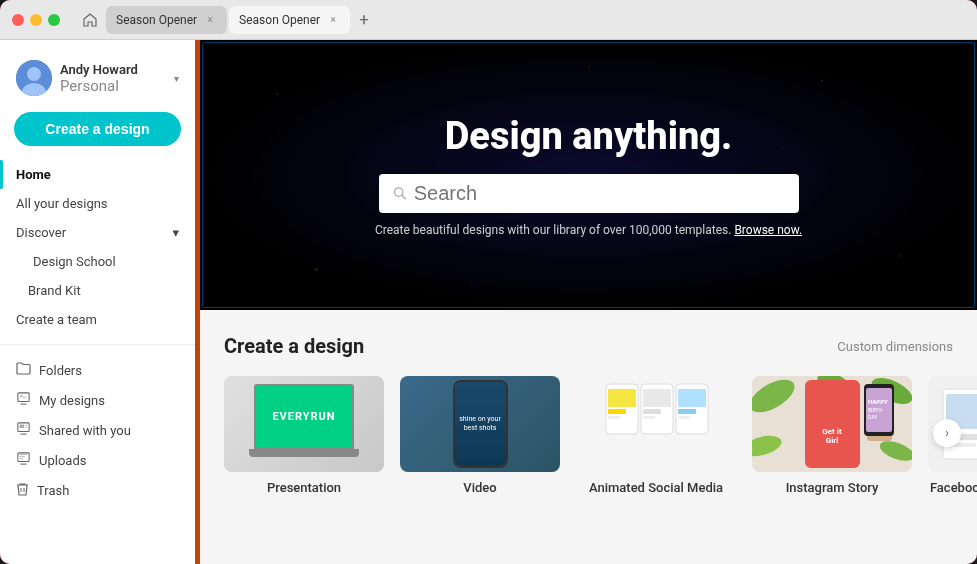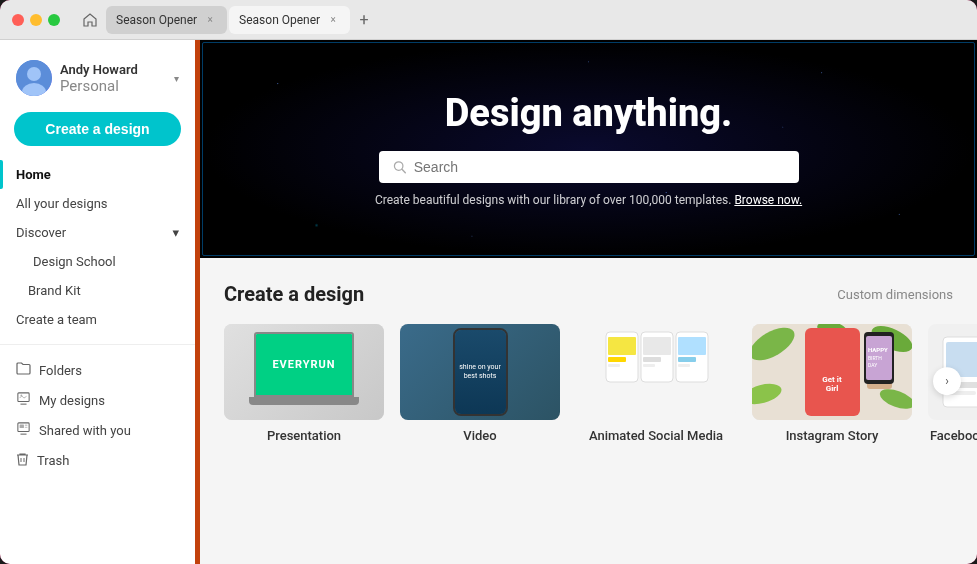--- a/index.html
+++ b/index.html
@@ -200,21 +200,21 @@
     .main-content {
       flex: 1;
       background: #f5f5f5;
       overflow-y: auto;
       position: relative;
     }
 
     
     .hero-banner {
       background: #000;
-      height: 218px;
+      height: 270px;
       display: flex;
       flex-direction: column;
       align-items: center;
       justify-content: center;
       position: relative;
       overflow: hidden;
     }
 
     .hero-banner::before {
       content: '';
@@ -270,21 +270,21 @@
       align-items: center;
       background: white;
       border-radius: 4px;
       padding: 8px 14px;
       gap: 8px;
     }
 
     .search-input {
       border: none;
       outline: none;
-      font-size: 14px;
+      font-size: 20px;
       color: #aaa;
       width: 100%;
       background: transparent;
     }
 
     .hero-subtitle {
       position: relative;
       z-index: 1;
       font-size: 12px;
       color: rgba(255,255,255,0.8);
@@ -613,20 +613,32 @@
               <path d="M4 14H11" stroke="#666" stroke-width="1.2"></path>
               <rect x="3" y="3" width="5" height="4" rx="0.5" fill="#aaa"></rect>
               <rect x="9" y="3" width="3" height="1.5" rx="0.3" fill="#ccc"></rect>
               <rect x="9" y="5.5" width="3" height="1.5" rx="0.3" fill="#ccc"></rect>
             </svg>
           </span>
           <span>Shared with you</span>
         </div>
         <div class="nav-item">
           <span>
+            <svg width="15" height="13" viewBox="0 0 15 15" fill="none">
+              <rect x="1" y="1" width="13" height="10" rx="1" stroke="#666" stroke-width="1.2"></rect>
+              <path d="M4 14H11" stroke="#666" stroke-width="1.2"></path>
+              <line x1="3" y1="3" x2="12" y2="3" stroke="#aaa" stroke-width="1"></line>
+              <line x1="3" y1="5.5" x2="9" y2="5.5" stroke="#aaa" stroke-width="1"></line>
+              <line x1="3" y1="8" x2="7" y2="8" stroke="#aaa" stroke-width="1"></line>
+            </svg>
+          </span>
+          <span>Uploads</span>
+        </div>
+        <div class="nav-item">
+          <span>
             <svg width="13" height="14" viewBox="0 0 13 14" fill="none">
               <path d="M1 3H12M4 3V2H9V3M2 3L3 13H10L11 3H2Z" stroke="#666" stroke-width="1.2"></path>
               <line x1="5" y1="6" x2="5" y2="10" stroke="#666" stroke-width="1"></line>
               <line x1="8" y1="6" x2="8" y2="10" stroke="#666" stroke-width="1"></line>
             </svg>
           </span>
           <span>Trash</span>
         </div>
       </div>
     </div>

